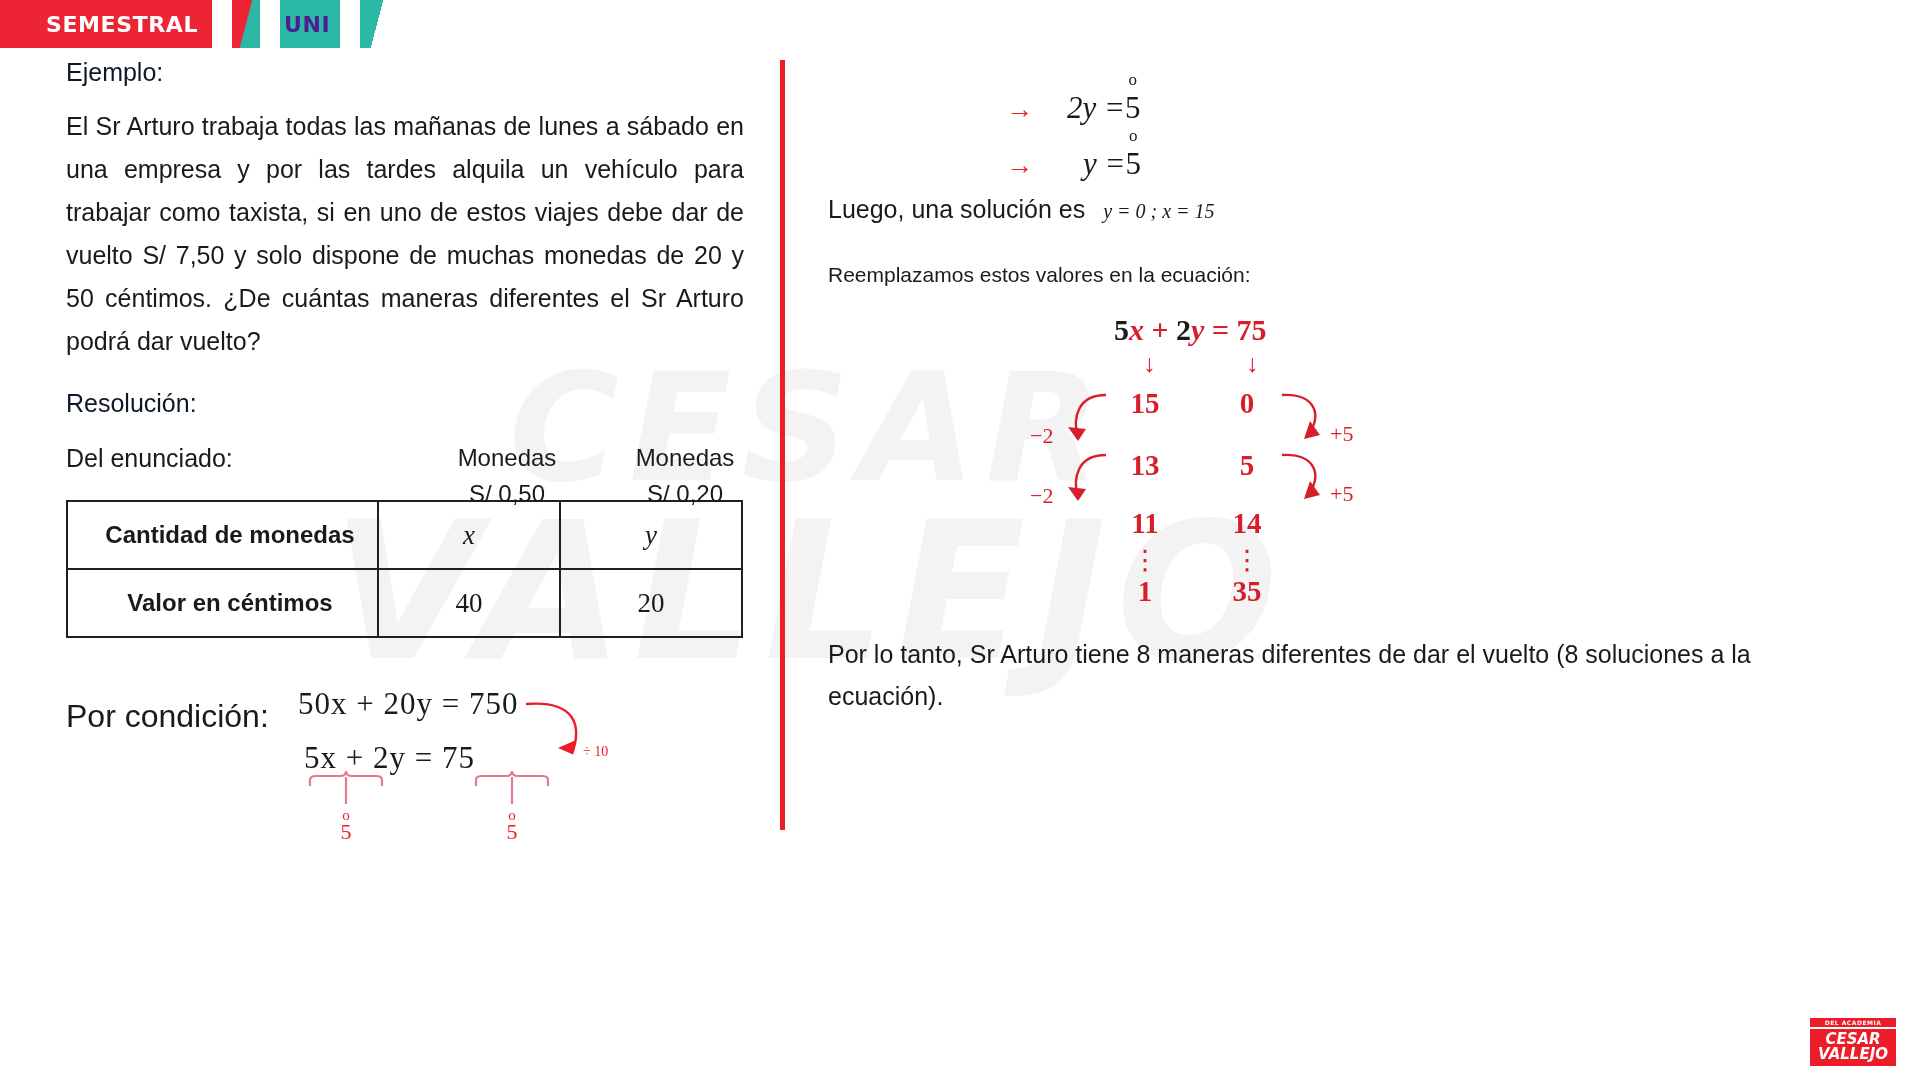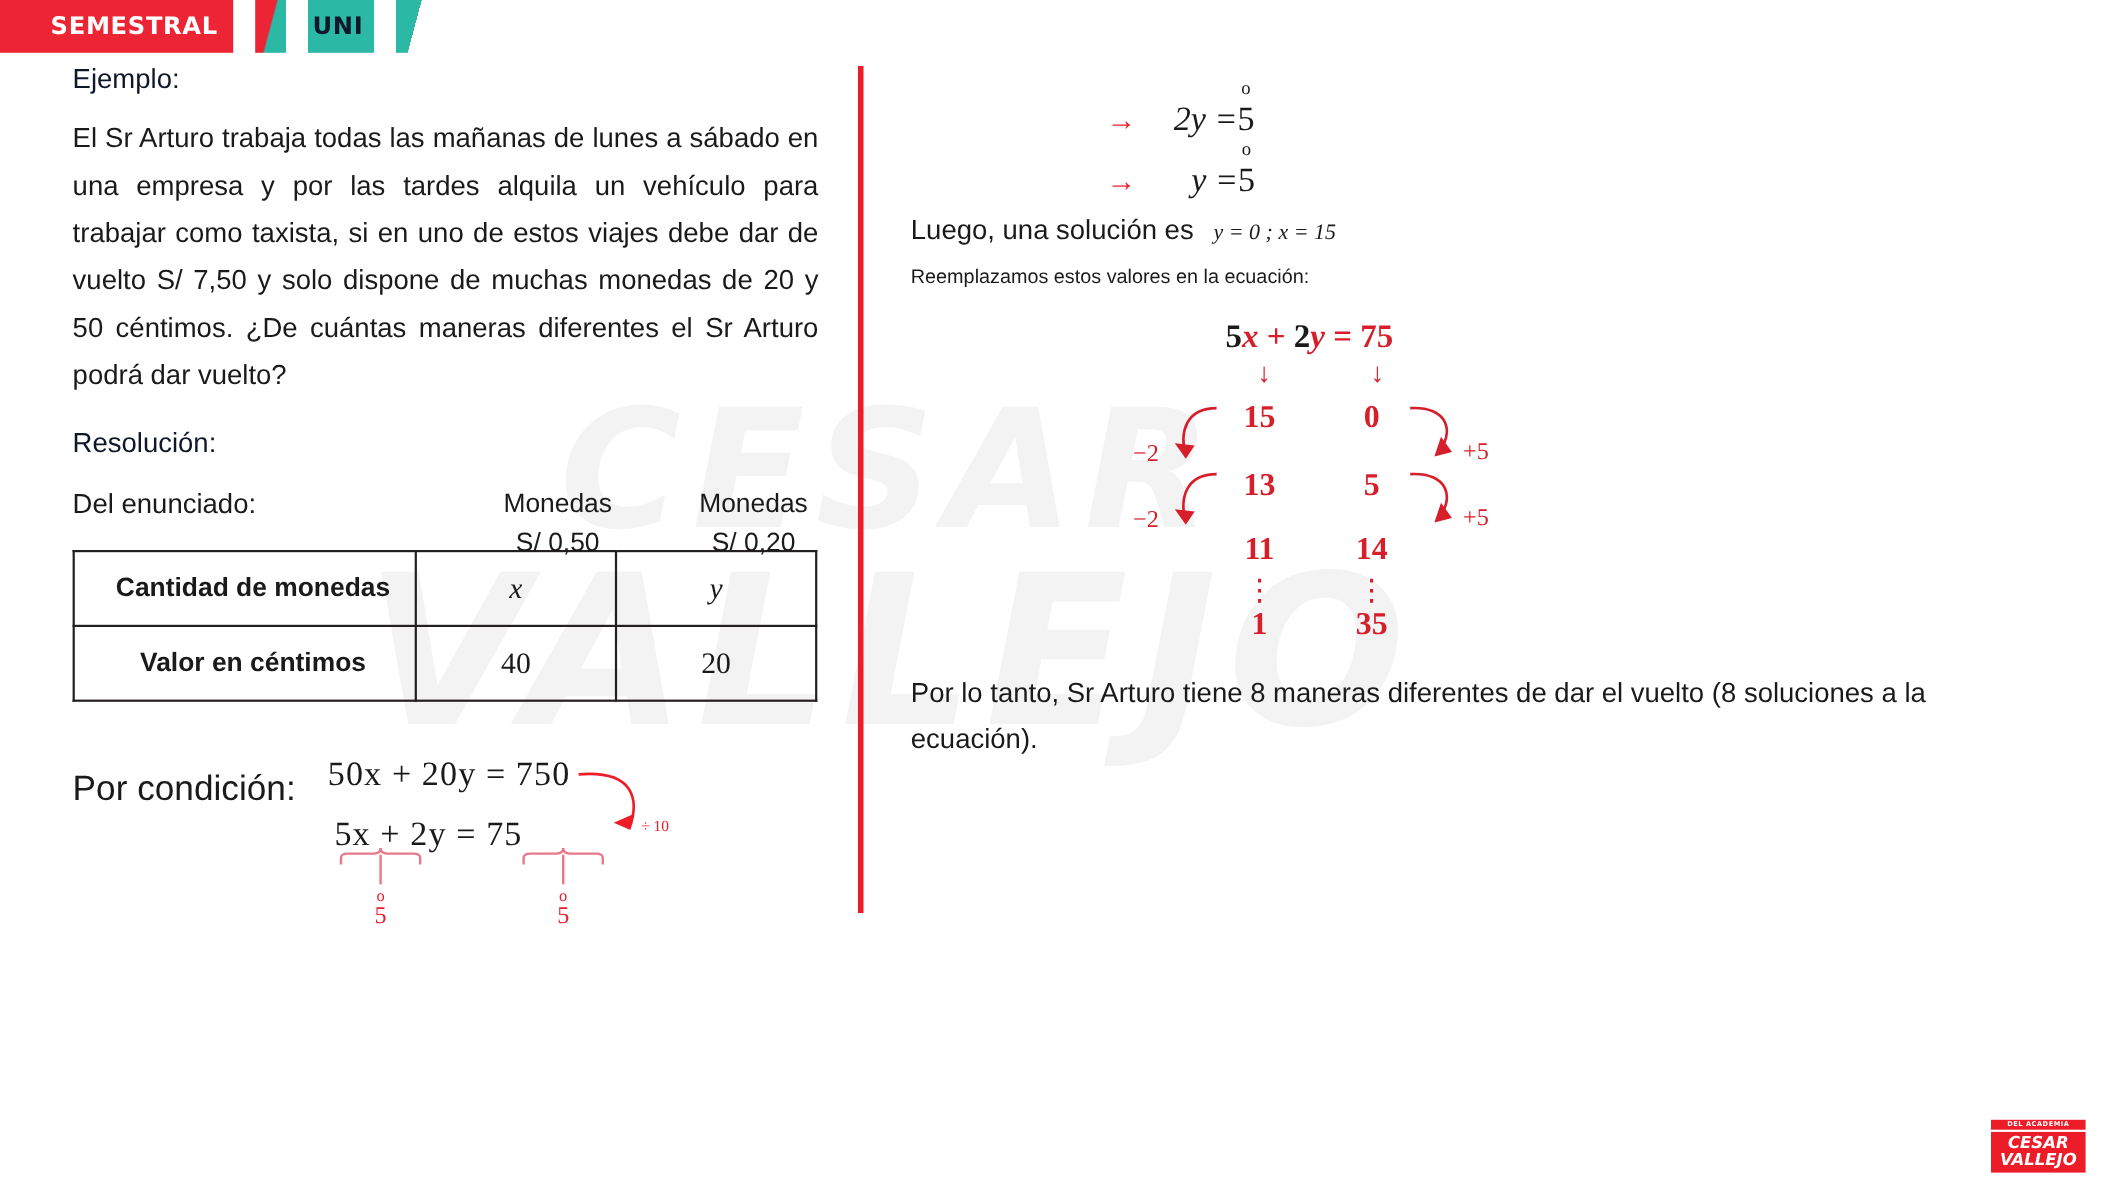--- a/index.html
+++ b/index.html
@@ -54,21 +54,21 @@
     font-family:"DejaVu Sans", sans-serif;
   }
   .banner-skew{
     width:28px;
     background:linear-gradient(105deg,#ec2434 0 48%,#2bb9a6 52% 100%);
   }
   .banner-teal{
     background:#2bb9a6;
     padding:0 10px 0 4px;
     display:flex;align-items:center;
-    color:#0f172a;
+    color:#4c1d95;
     font-weight:bold;
     font-size:22px;
     letter-spacing:0.6px;
     font-family:"DejaVu Sans", sans-serif;
   }
   .banner-tail{
     width:34px;
     background:linear-gradient(105deg,#2bb9a6 0 50%,transparent 50% 100%);
   }
 
@@ -235,21 +235,22 @@
     font-size:25px;
     margin-top:6px;
     line-height:40px;
   }
   .sol-math{
     font-family:"Liberation Serif", serif;
     font-size:20px;
     margin-left:18px;
   }
   .reempl{
-    font-size:18px;
+    font-size:21px;
+    margin-top:24px;
     line-height:40px;
   }
 
   
   .ladder{
     position:relative;
     margin-top:18px;
     height:290px;
     width:560px;
     margin-left:110px;

